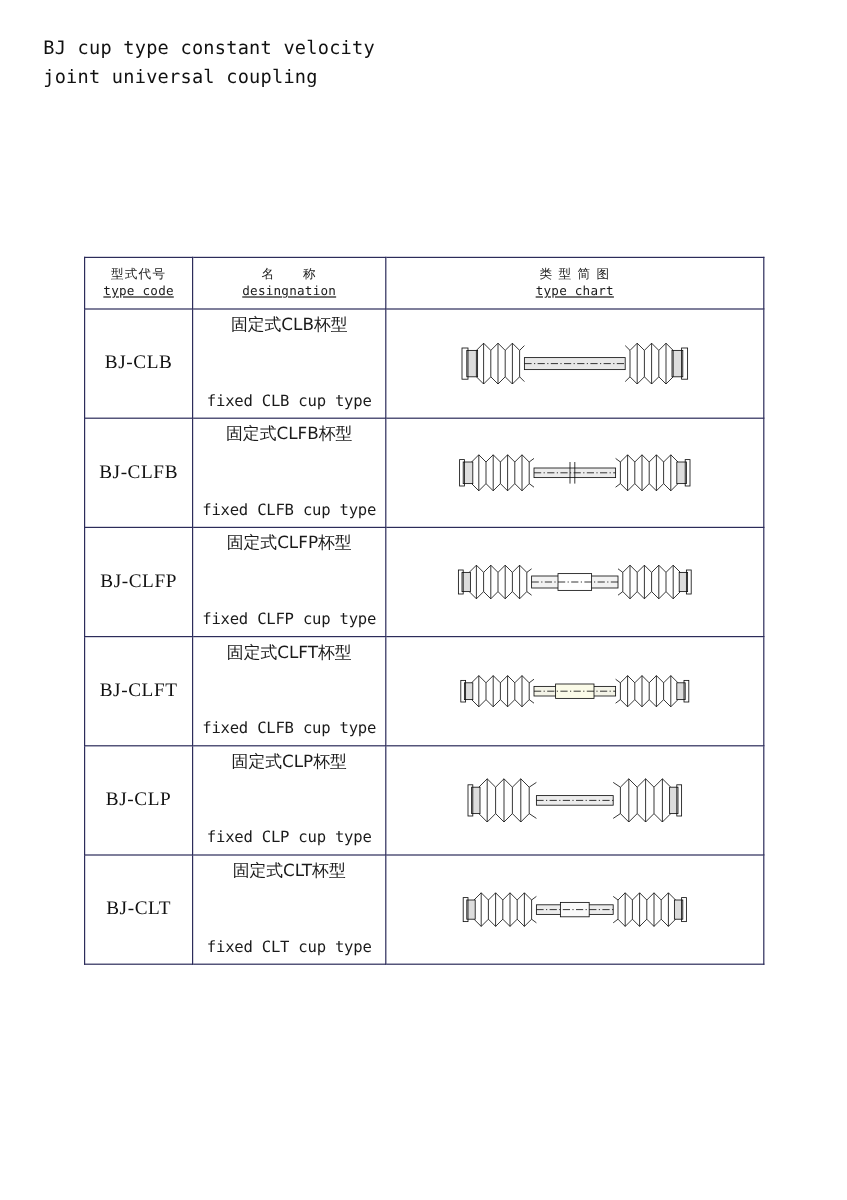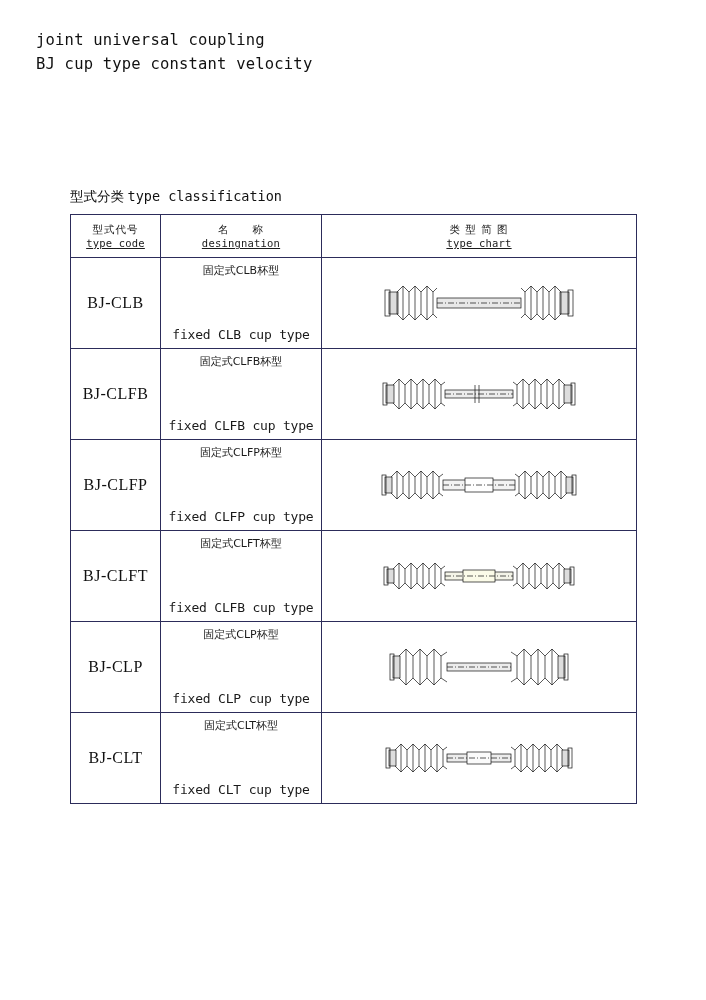--- a/index.html
+++ b/index.html
@@ -104,21 +104,21 @@
   .row-body td { height: 90px; }
 
   .code-cell {
     font-family: "Liberation Serif", serif;
     font-size: 16px;
     letter-spacing: 0.5px;
     color: #111;
   }
   .desig-cn {
     font-family: "DejaVu Sans", sans-serif;
-    font-size: 11px;
+    font-size: 14px;
     line-height: 20px;
     display: block;
   }
   .desig-en {
     font-family: "DejaVu Sans Mono", monospace;
     font-size: 13px;
     line-height: 20px;
     display: block;
     letter-spacing: -0.2px;
     margin-top: 44px;
@@ -131,28 +131,24 @@
     display: block;
     margin: 0 auto;
   }
 </style>
 </head>
 <body>
 
 <div class="page">
 
   <div class="title-block">
+    <div class="title-en">BJ cup type constant velocity</div>
     <div class="title-en">joint universal coupling</div>
-    <div class="title-en">BJ cup type constant velocity</div>
   </div>
 
-  <div class="section-label">
-    <span class="cn">型式分类</span>
-    <span class="en">type classification</span>
-  </div>
 
   <table class="type-table">
     <colgroup>
       <col class="c-code">
       <col class="c-desig">
       <col class="c-chart">
     </colgroup>
     <thead>
       <tr>
         <td>

